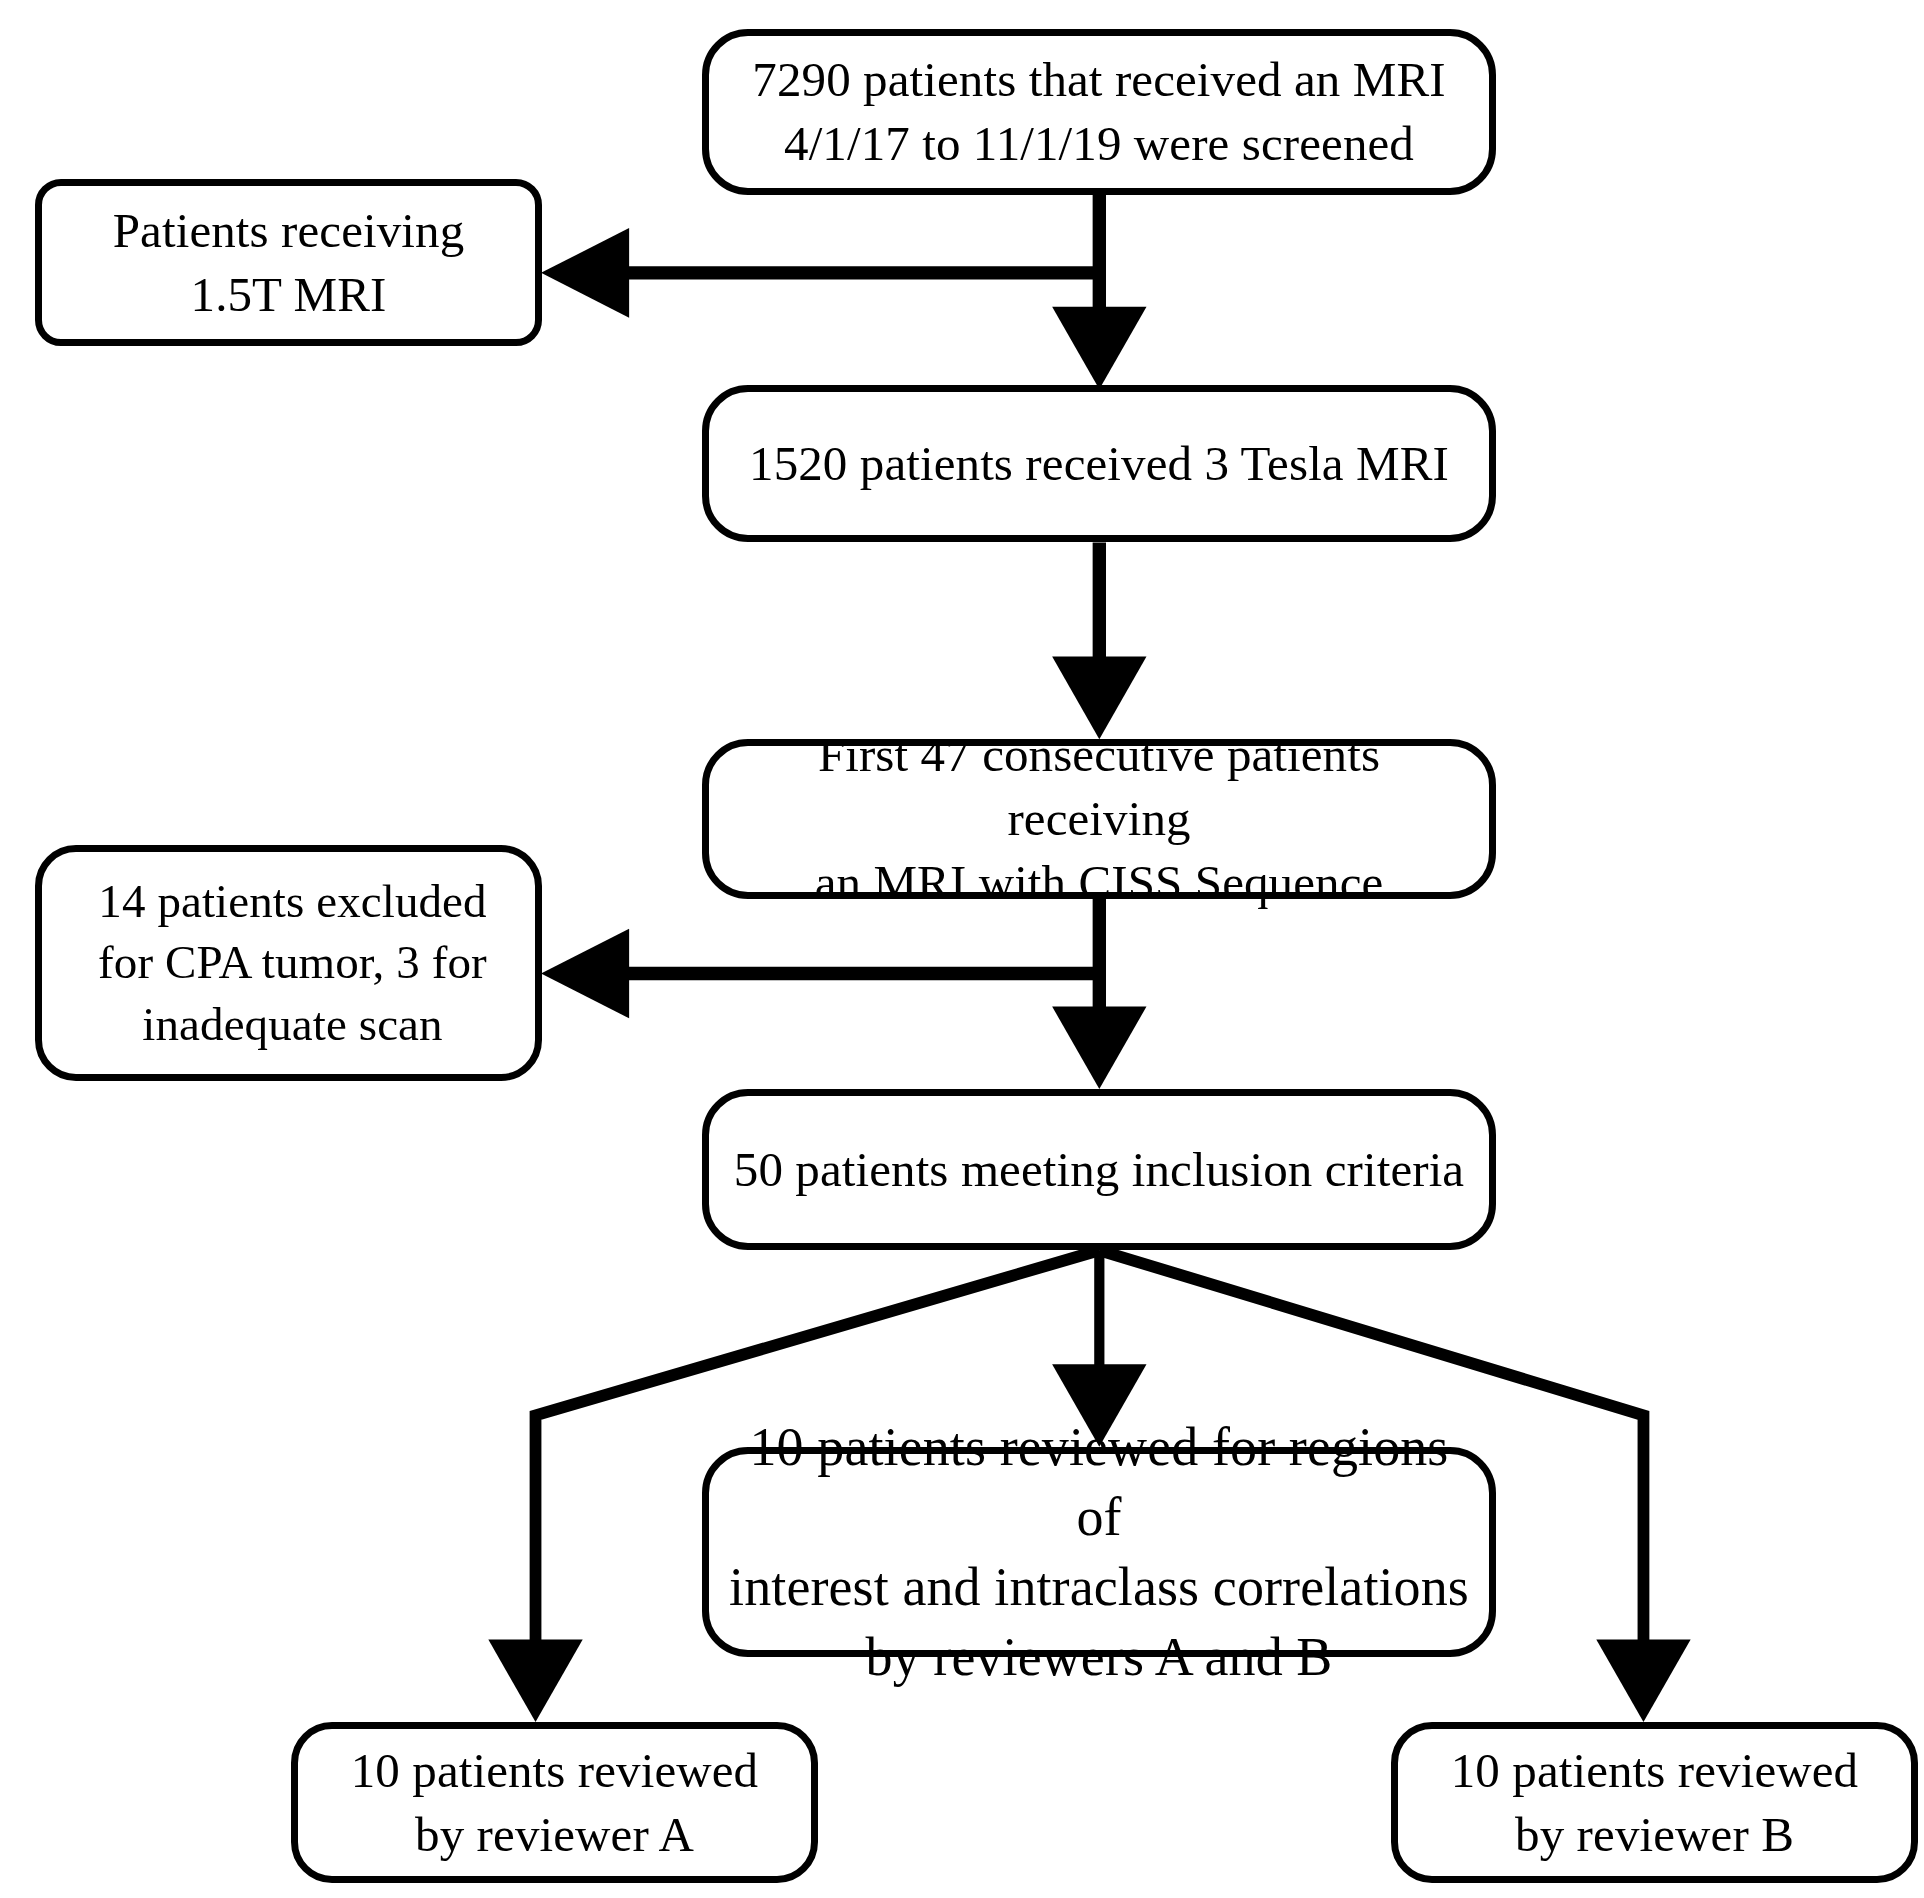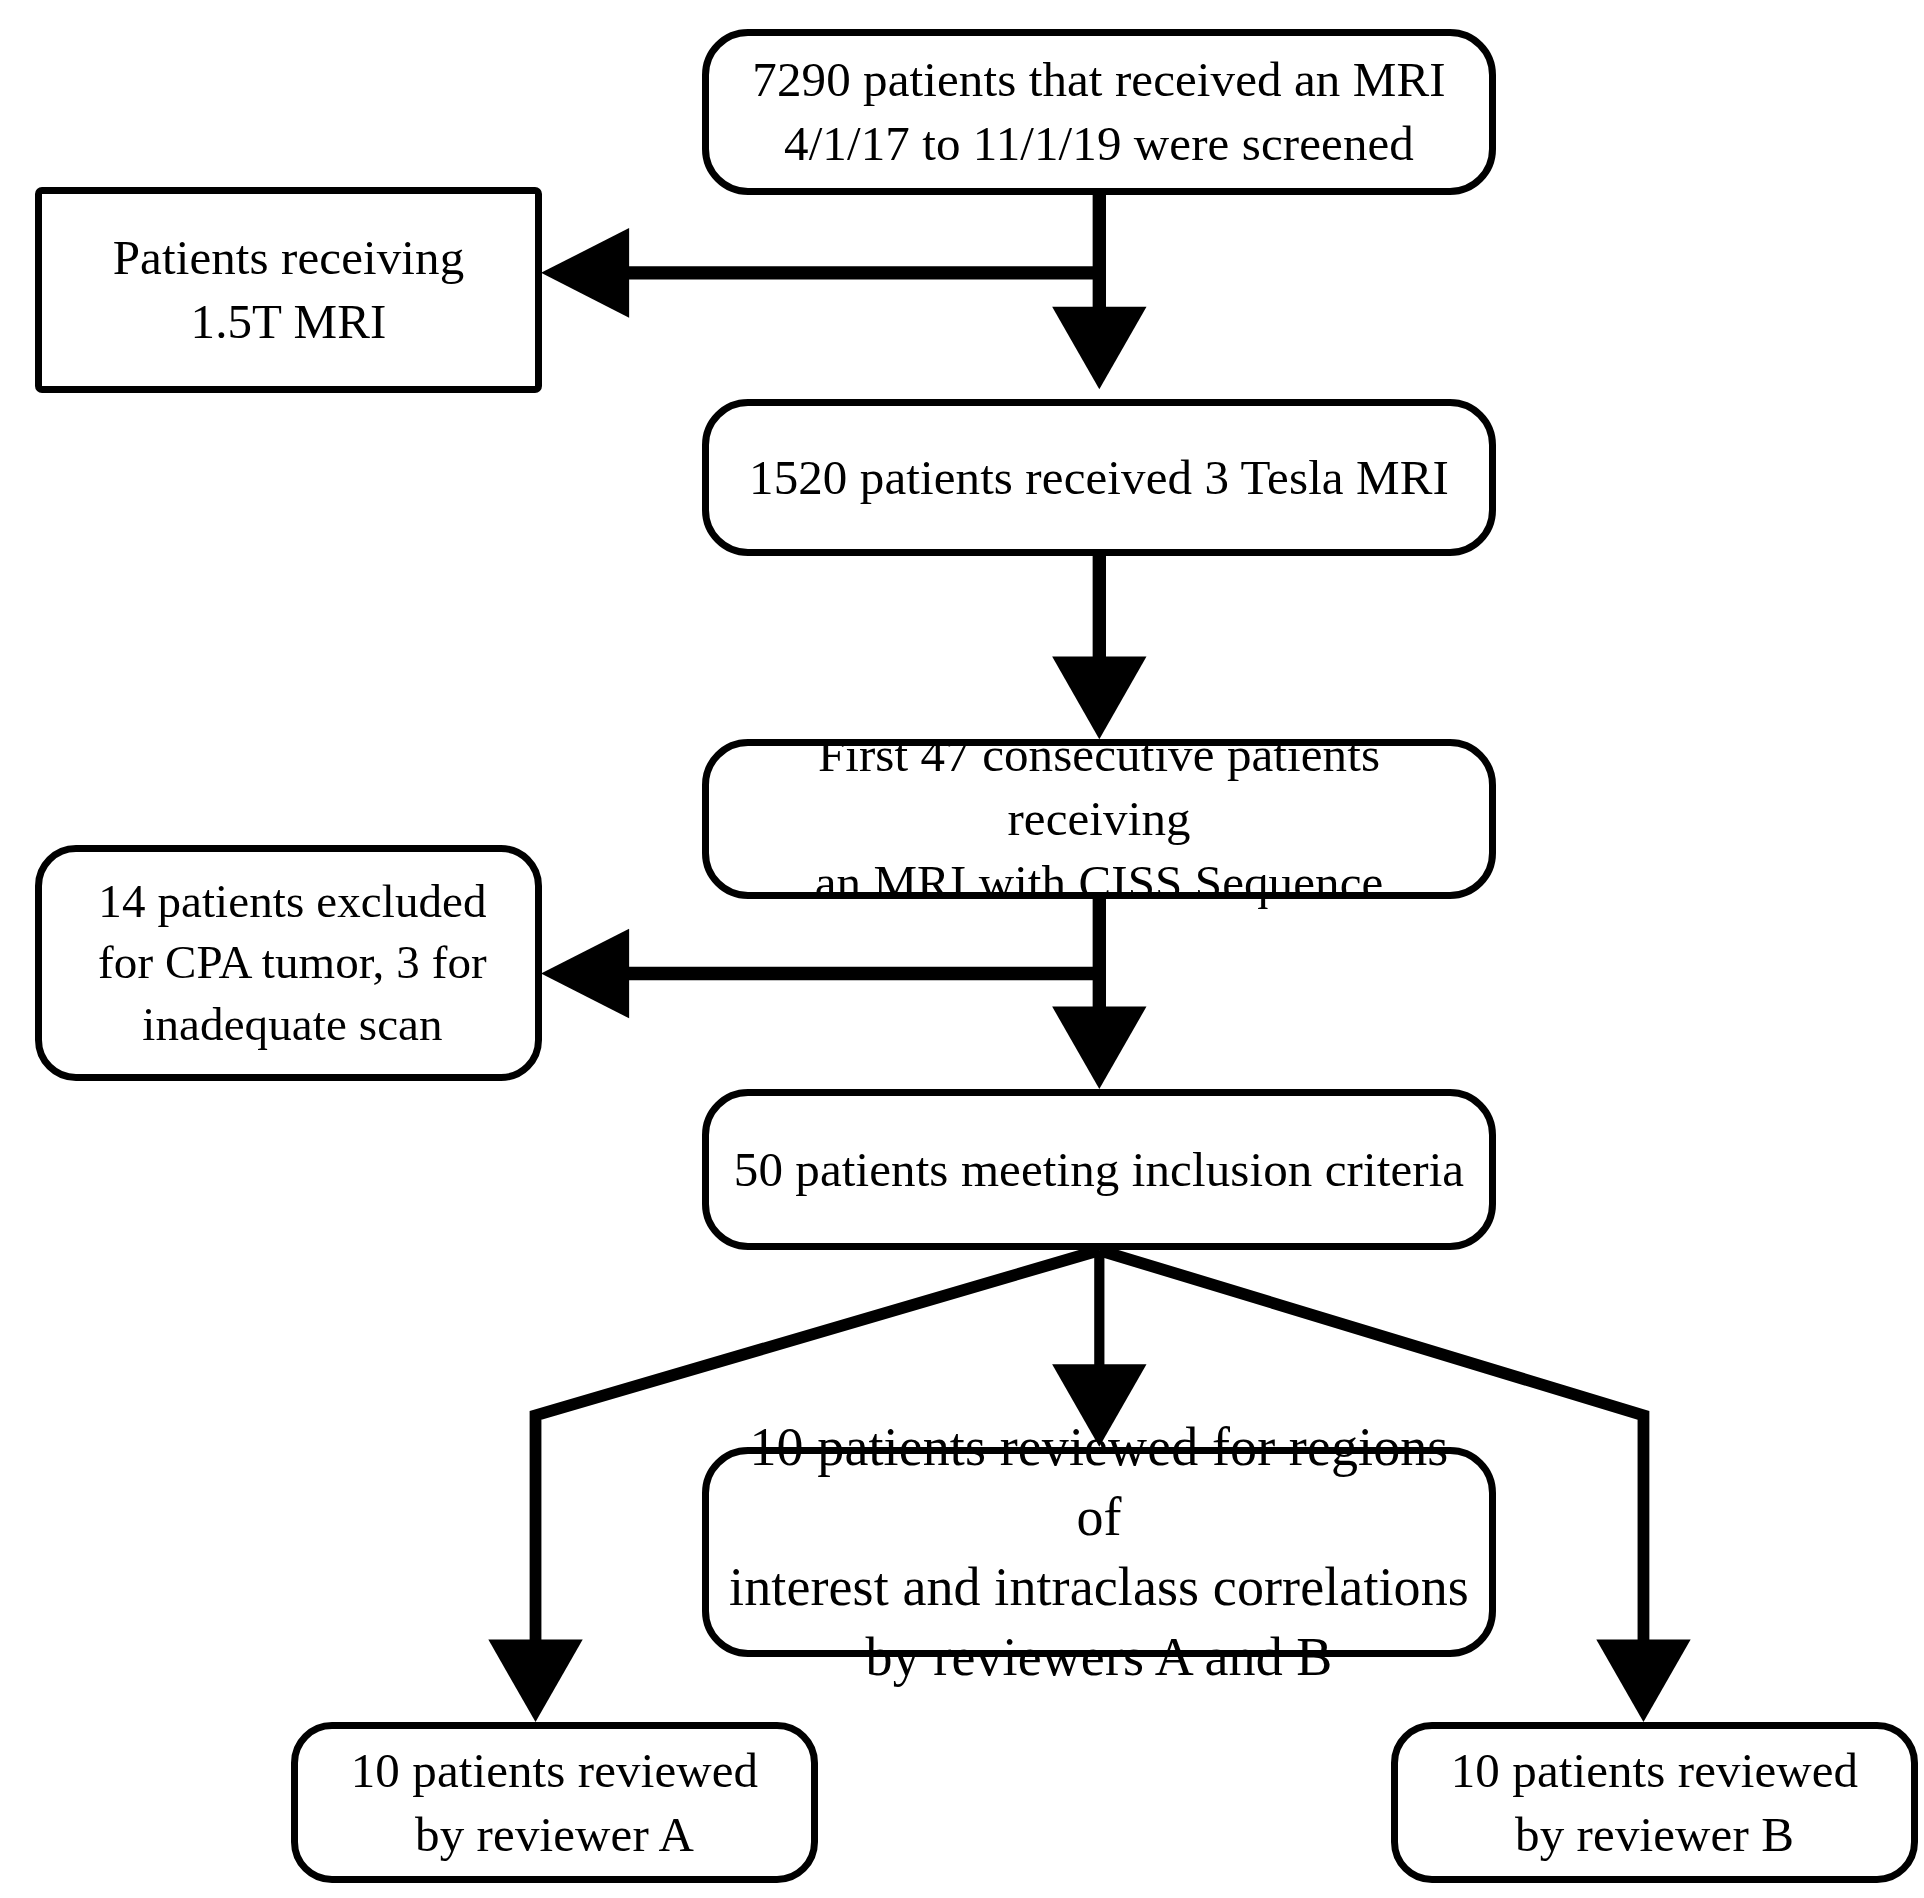--- a/index.html
+++ b/index.html
@@ -43,22 +43,22 @@
     font-size: 49px;
     line-height: 1.30;
     letter-spacing: 0.1px;
     white-space: pre-line;
     padding: 0 14px;
     box-sizing: border-box;
   }
 
   
   #n-screened      { left: 702px;  top: 29px;   width: 794px; height: 166px; }
-  #n-excl-15t      { left: 35px;   top: 187px;  width: 507px;  height: 206px; border-radius: 7px; }
-  #n-3tesla        { left: 702px;  top: 399px;  width: 794px; height: 157px; }
+  #n-excl-15t      { left: 35px;   top: 179px;  width: 507px;  height: 167px; border-radius: 26px; }
+  #n-3tesla        { left: 702px;  top: 385px;  width: 794px; height: 157px; }
   #n-first47       { left: 702px;  top: 739px;  width: 794px; height: 160px; }
   #n-excl-cpa      { left: 35px;   top: 845px; width: 507px;  height: 236px; border-radius: 41px; padding-left: 8px; }
   #n-inclusion     { left: 702px;  top: 1089px; width: 794px; height: 161px; }
   #n-roi           { left: 702px;  top: 1447px; width: 794px; height: 210px; }
   #n-reviewer-a    { left: 291px;  top: 1722px; width: 527px;  height: 161px; border-radius: 41px; }
   #n-reviewer-b    { left: 1391px; top: 1722px; width: 527px;  height: 161px; border-radius: 41px; }
 
   #n-roi .label        { font-size: 54px; }
   #n-excl-cpa .label   { font-size: 47px; }
 </style>

